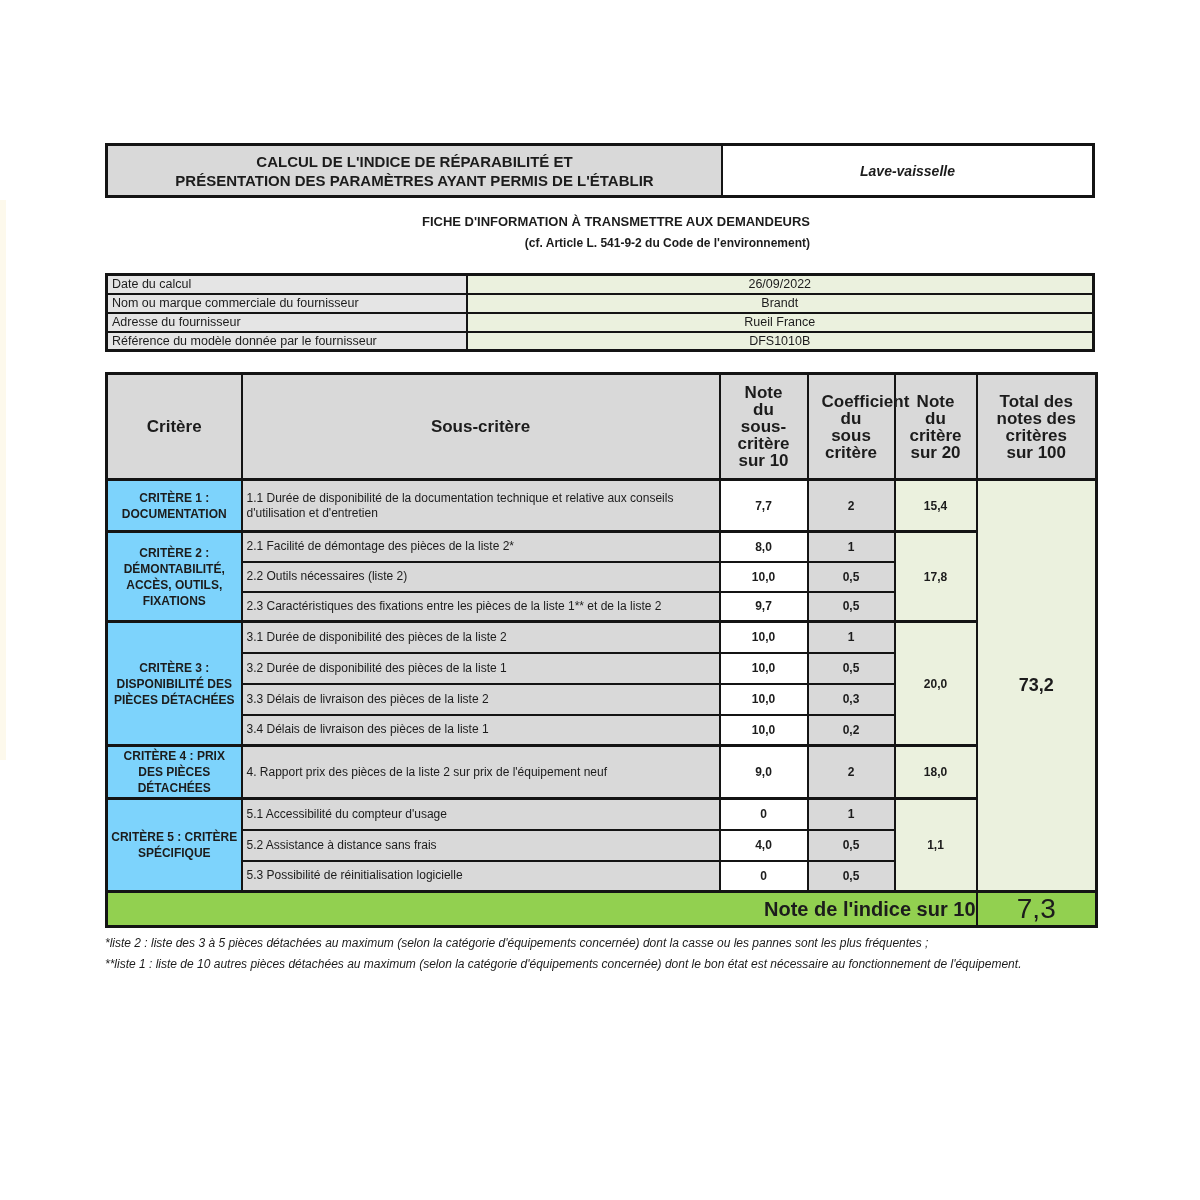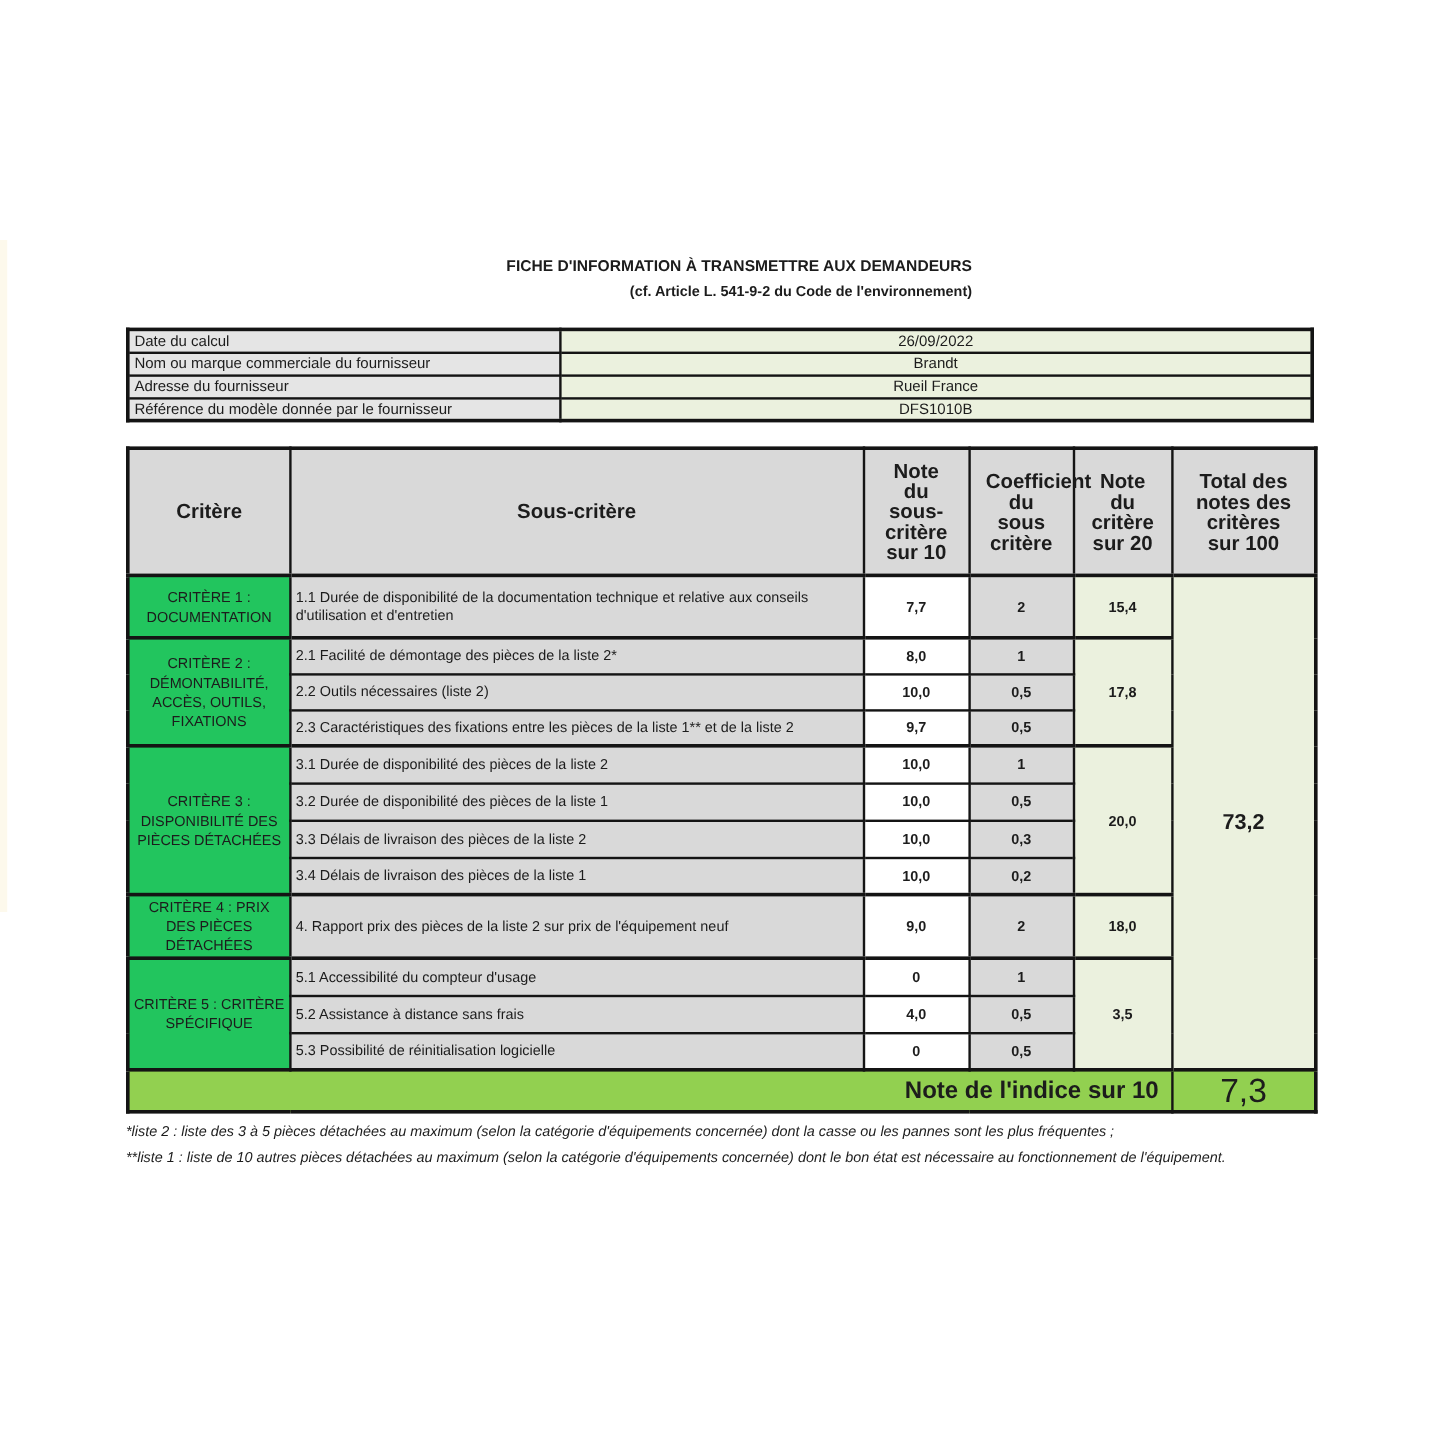--- a/index.html
+++ b/index.html
@@ -42,51 +42,58 @@
 
   
   .main-table { position: absolute; left: 105px; top: 372px; width: 990px; border: 3px solid #141414; table-layout: fixed; }
   .main-table th, .main-table td { border: 2px solid #141414; }
   .main-table th {
     background: #d9d9d9; font-size: 17px; font-weight: bold;
     height: 106px; text-align: center; vertical-align: middle; line-height: 17px; padding: 0 13px;
   }
   .main-table td { vertical-align: middle; font-size: 12px; }
   td.crit {
-    background: #22c55e; font-weight: normal; text-align: center;
+    background: #7dd3fc; font-weight: bold; text-align: center;
     font-size: 12px; line-height: 16px; padding: 0 2px;
   }
   td.sub { background: #d9d9d9; text-align: left; padding: 2px 3px 2px 4px; line-height: 15px; }
   td.note { background: #ffffff; text-align: center; font-weight: bold; }
   td.coeff { background: #d9d9d9; text-align: center; font-weight: bold; }
   td.score { background: #ebf1de; text-align: center; font-weight: bold; }
   td.total { background: #ebf1de; text-align: center; font-weight: bold; font-size: 18px; }
   tr.gstart td { border-top: 3px solid #141414; }
   tr.h52 { height: 52px; } tr.h30 { height: 30px; } tr.h31 { height: 31px; }
   tr.h53 { height: 53px; } tr.h35 { height: 35px; }
   tr.final td { border-top: 3px solid #141414; background: #92d050; }
   td.final-label {
-    text-align: right; font-weight: bold; font-size: 20px; padding-right: 10px;
+    text-align: right; font-weight: bold; font-size: 20px; 
     font-family: "Liberation Sans", sans-serif;
   }
   td.final-value { text-align: center; font-weight: normal; font-size: 28px; margin-top: 11px; }
 
   
   .footnotes { position: absolute; left: 105px; top: 933px; width: 990px; }
   .footnotes p { font-style: italic; font-size: 12px; line-height: 20px; margin-bottom: 1px; }
 
   
   .scan-edge { position: absolute; left: 0; top: 200px; width: 6px; height: 560px; background: #fdf9ec; }
 </style>
 </head>
 <body>
 
 <div class="page">
   <div class="scan-edge"></div>
 
+  <div class="header-box">
+    <div class="header-title">
+      <div>CALCUL DE L'INDICE DE RÉPARABILITÉ ET</div>
+      <div>PRÉSENTATION DES PARAMÈTRES AYANT PERMIS DE L'ÉTABLIR</div>
+    </div>
+    <div class="header-product">Lave-vaisselle</div>
+  </div>
 
   <div class="subtitle">
     <div class="subtitle-l1">FICHE D'INFORMATION À TRANSMETTRE AUX DEMANDEURS</div>
     <div class="subtitle-l2">(cf. Article L. 541-9-2 du Code de l'environnement)</div>
   </div>
 
   <table class="info-table">
     <tbody>
       <tr>
         <td class="lbl">Date du calcul</td>
@@ -184,21 +191,21 @@
         <td class="note">9,0</td>
         <td class="coeff">2</td>
         <td class="score">18,0</td>
       </tr>
 
       <tr class="gstart h31">
         <td class="crit" rowspan="3">CRITÈRE 5 : CRITÈRE SPÉCIFIQUE</td>
         <td class="sub">5.1 Accessibilité du compteur d'usage</td>
         <td class="note">0</td>
         <td class="coeff">1</td>
-        <td class="score" rowspan="3">3,5</td>
+        <td class="score" rowspan="3">1,1</td>
       </tr>
       <tr class="h31">
         <td class="sub">5.2 Assistance à distance sans frais</td>
         <td class="note">4,0</td>
         <td class="coeff">0,5</td>
       </tr>
       <tr class="h31">
         <td class="sub">5.3 Possibilité de réinitialisation logicielle</td>
         <td class="note">0</td>
         <td class="coeff">0,5</td>

